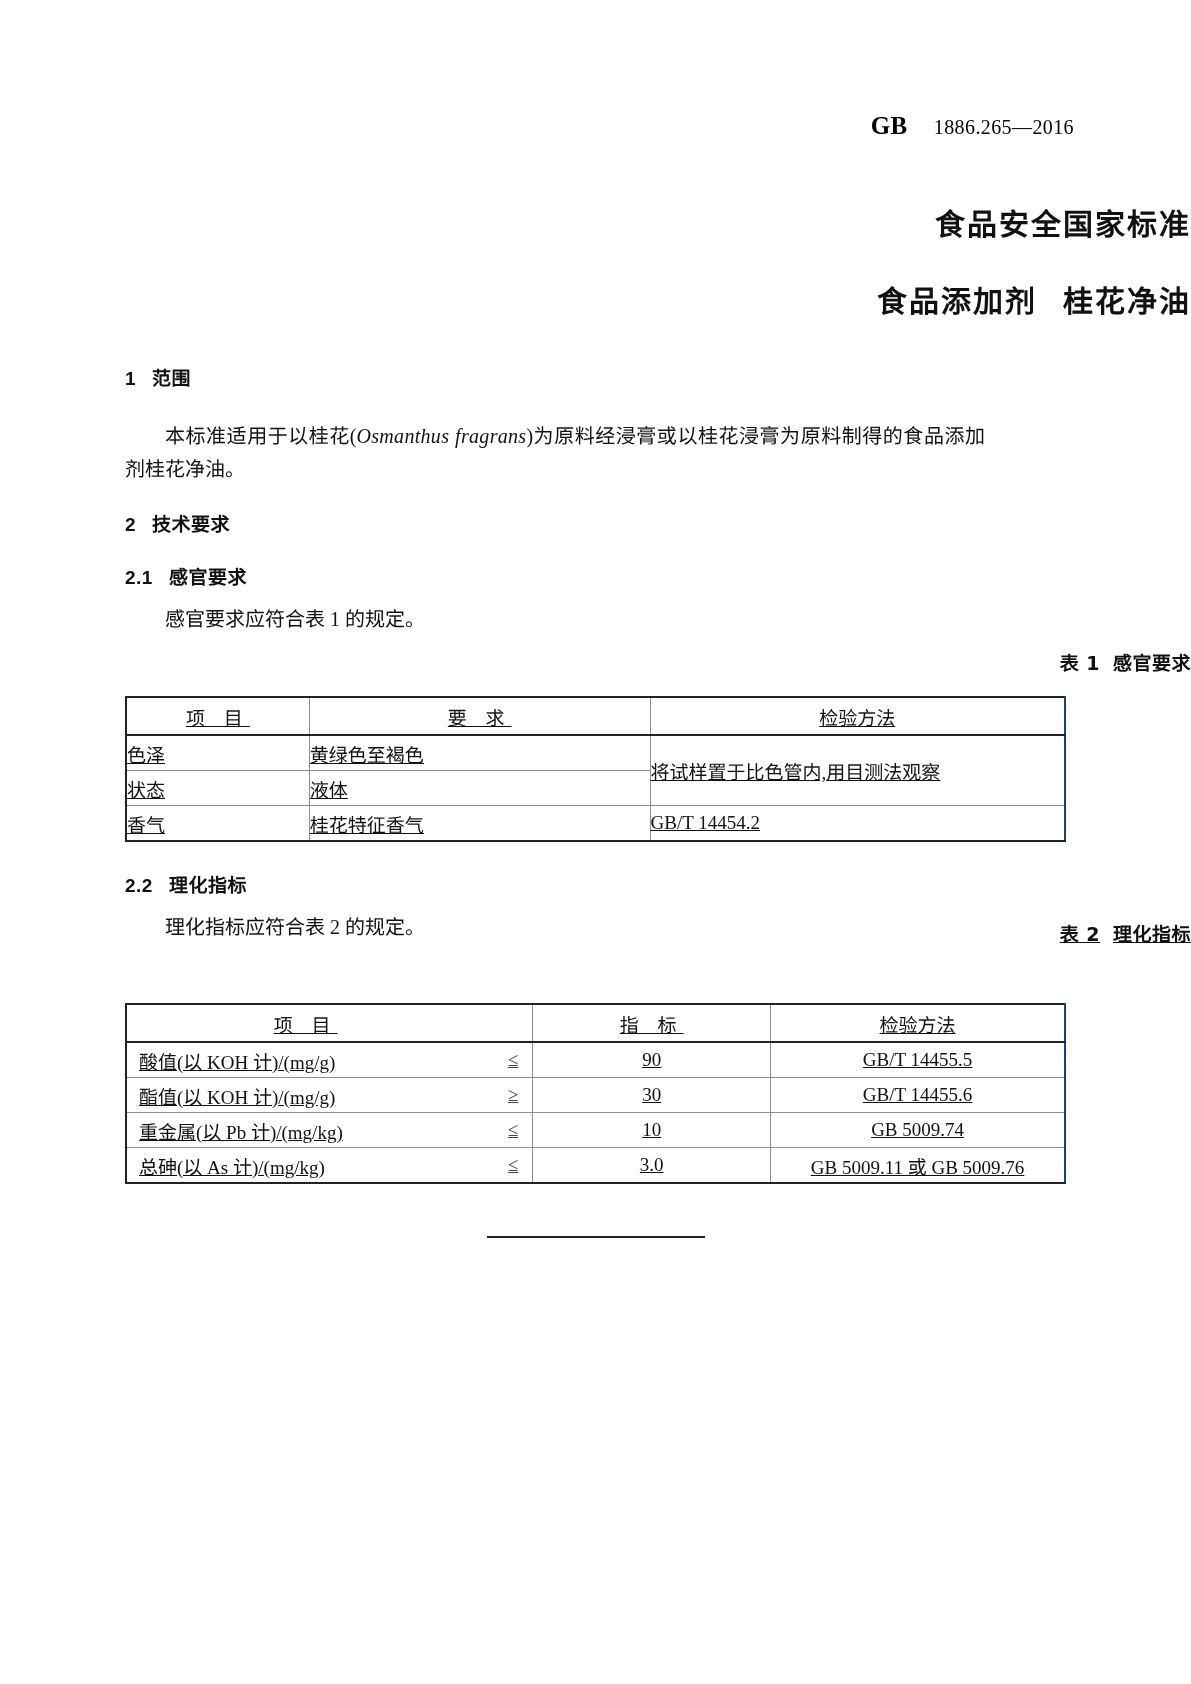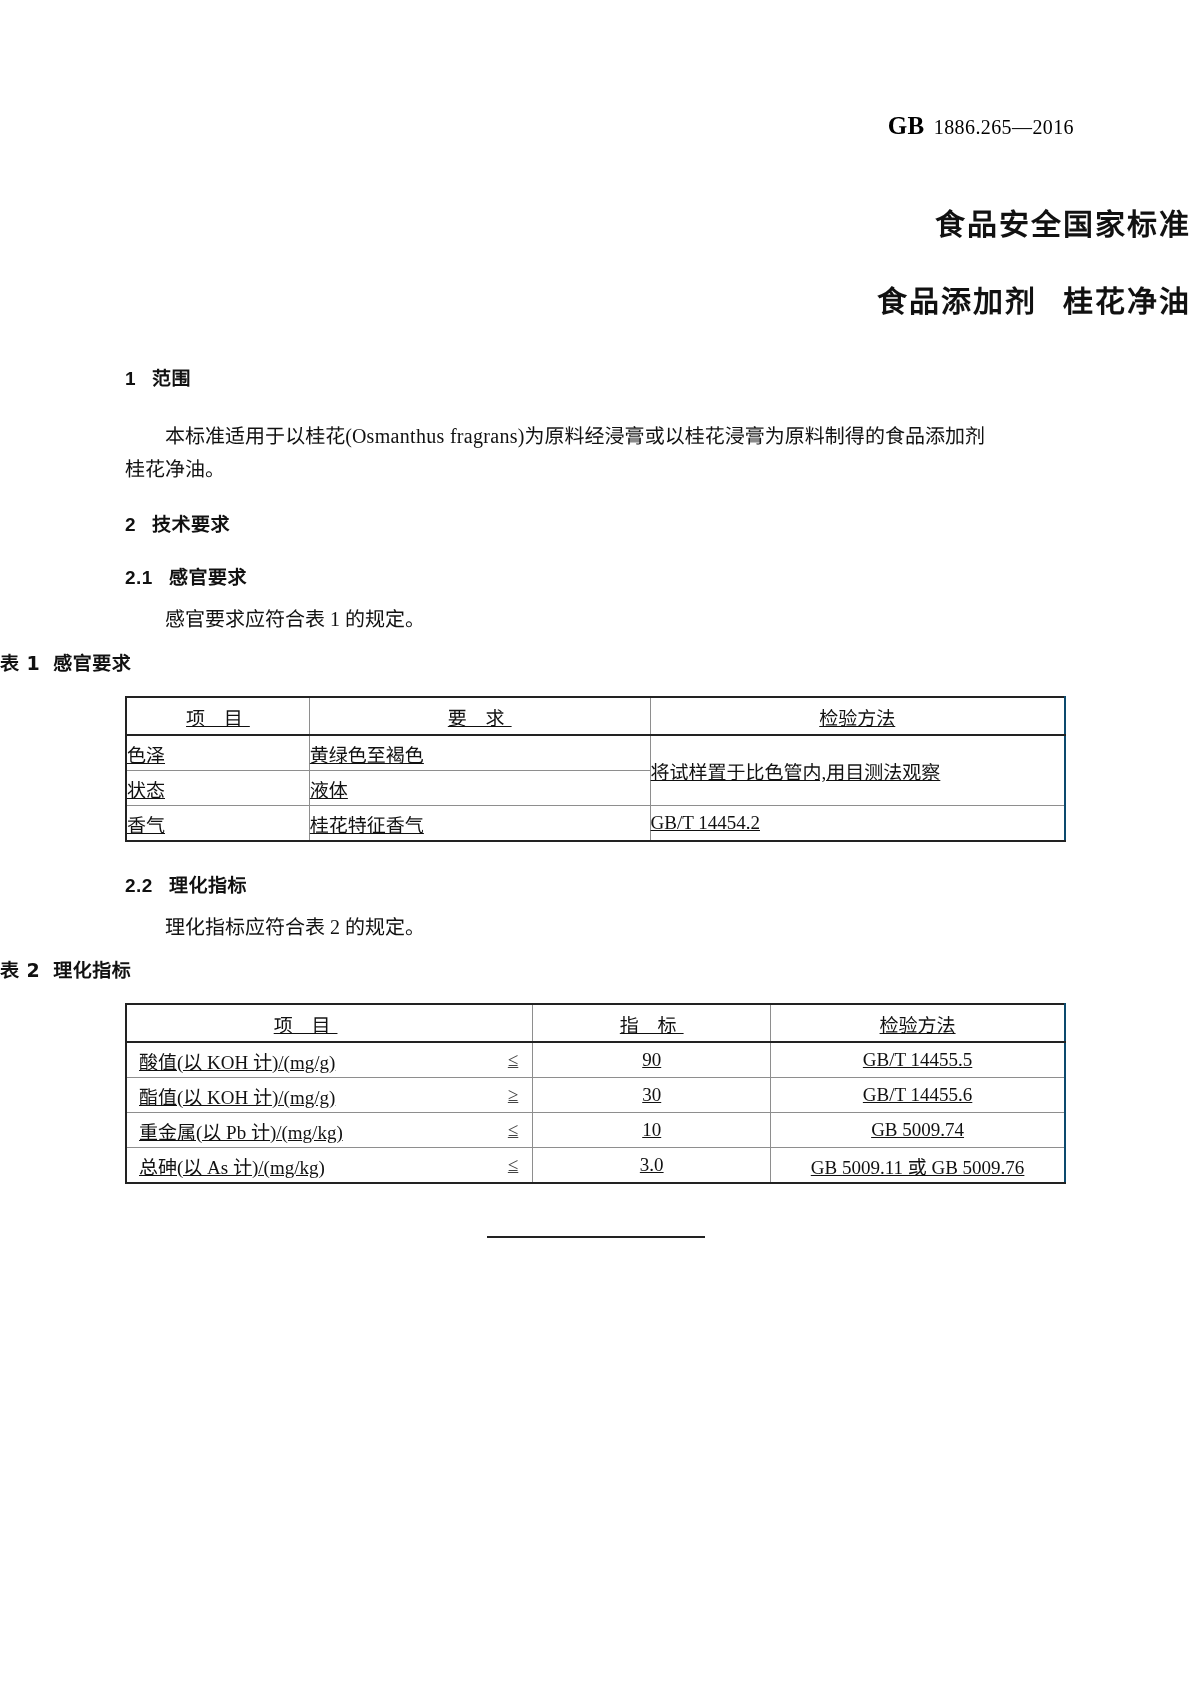--- a/index.html
+++ b/index.html
@@ -32,21 +32,21 @@
     letter-spacing: 0.4px;
     white-space: nowrap;
   }
   .doc-header .gb-mark {
     font-weight: bold;
     font-size: 25px;
     letter-spacing: 0.5px;
   }
   .doc-header .gb-num {
     font-weight: normal;
-    margin-left: 9px;
+    margin-left: 26px;
     font-size: 20px;
   }
 
   
   .title-block {
     position: absolute;
     top: 200px;
     left: 0;
     width: 100%;
     text-align: center;
@@ -79,30 +79,31 @@
   
   .para {
     position: absolute;
     font-family: "Liberation Serif", "DejaVu Serif", serif;
     font-size: 20px;
     line-height: 33px;
     color: #111;
     text-align: justify;
   }
   .para .latin {
+    font-style: italic;
     font-family: "Liberation Serif", "DejaVu Serif", serif;
     letter-spacing: 0.3px;
   }
 
   
   .tbl-cap {
     position: absolute;
     left: 0;
     width: 100%;
-    text-align: left;
+    text-align: right;
     font-family: "DejaVu Sans", "Liberation Sans", sans-serif;
     font-weight: bold;
     font-size: 19px;
     letter-spacing: 0.5px;
     color: #111;
   }
   .tbl-cap .gap { display: inline-block; width: 13px; }
 
   
   table.std {
@@ -237,21 +238,21 @@
       </tr>
     </tbody>
   </table>
 
   <div class="sec-h" style="top:870px; left:125px;">
     <span class="num">2.2</span><span class="gap1"></span><span>理化指标</span>
   </div>
 
   <div class="para" style="top:911px; left:165px; width:820px;">理化指标应符合表 2 的规定。</div>
 
-  <div class="tbl-cap" style="top:955px;">
+  <div class="tbl-cap" style="top:919px;text-decoration:underline;">
     <span>表 2</span><span class="gap"></span><span>理化指标</span>
   </div>
 
   <table class="std" id="table2">
     <tbody>
       <tr class="head outer-top">
         <td class="c1 lft item cell-c hdr-spaced">项  目</td>
         <td class="c2 rel"></td>
         <td class="c3 cell-c hdr-spaced">指  标</td>
         <td class="c4 rgt cell-c">检验方法</td>

